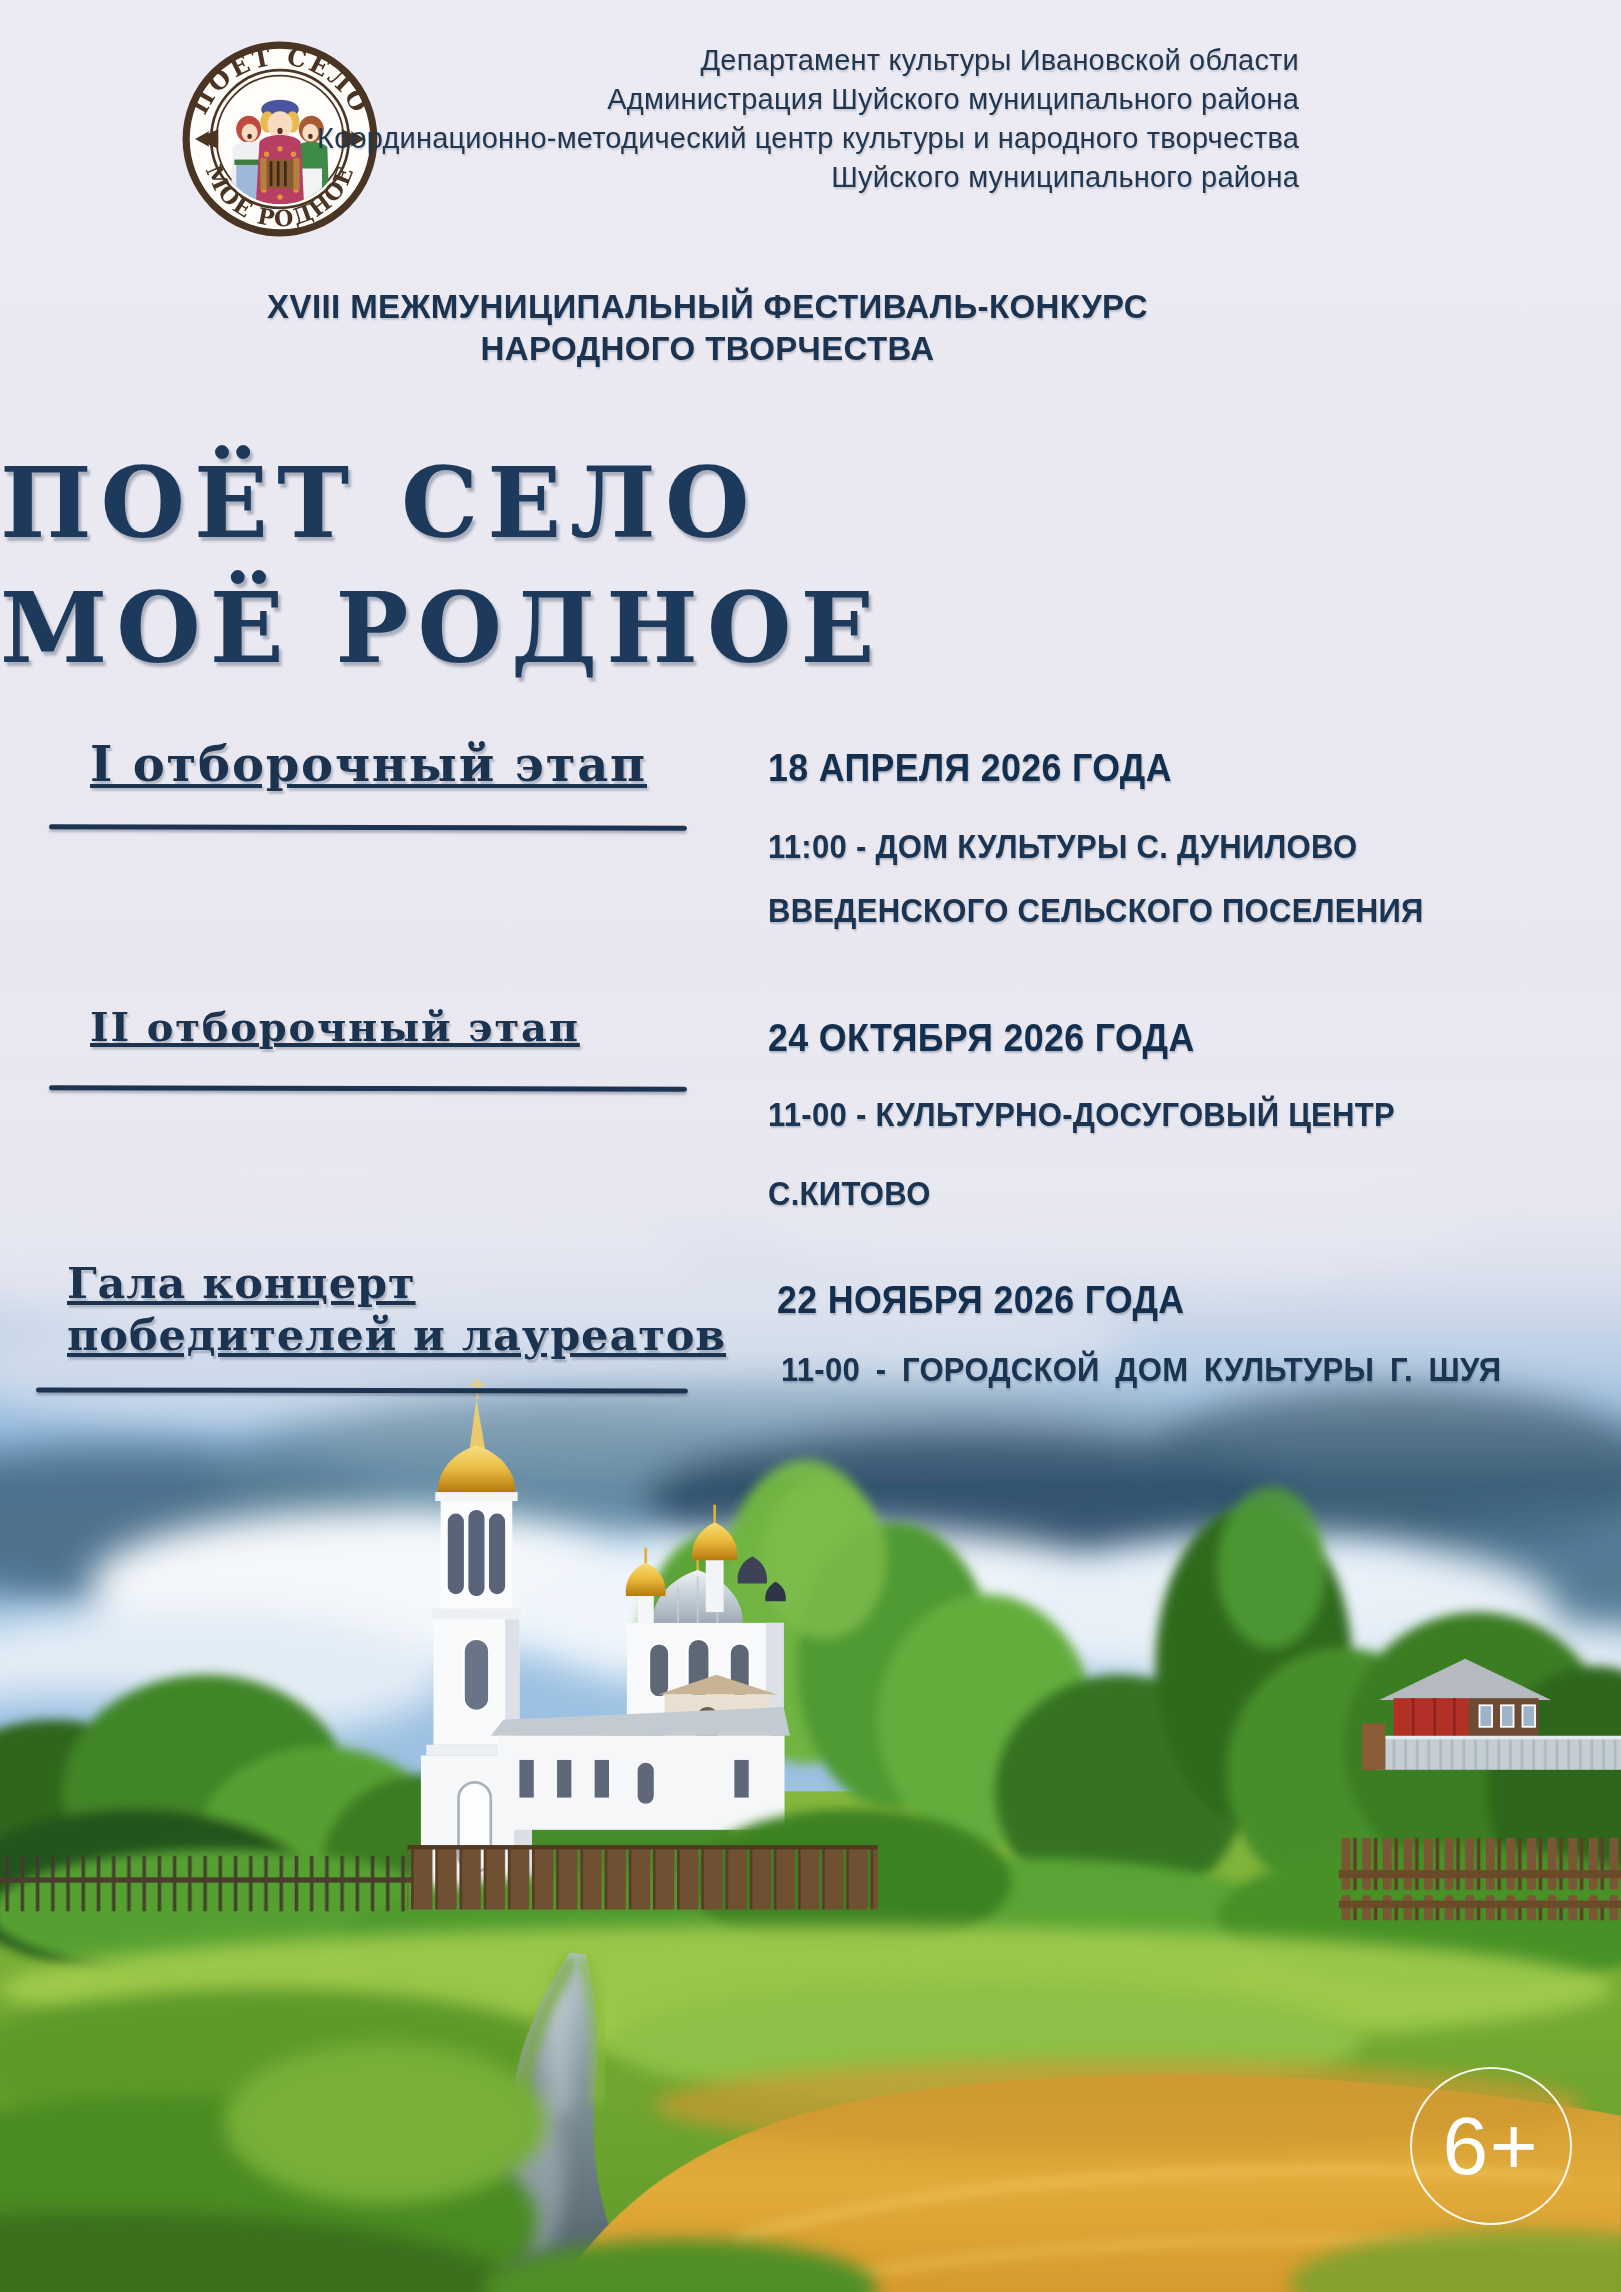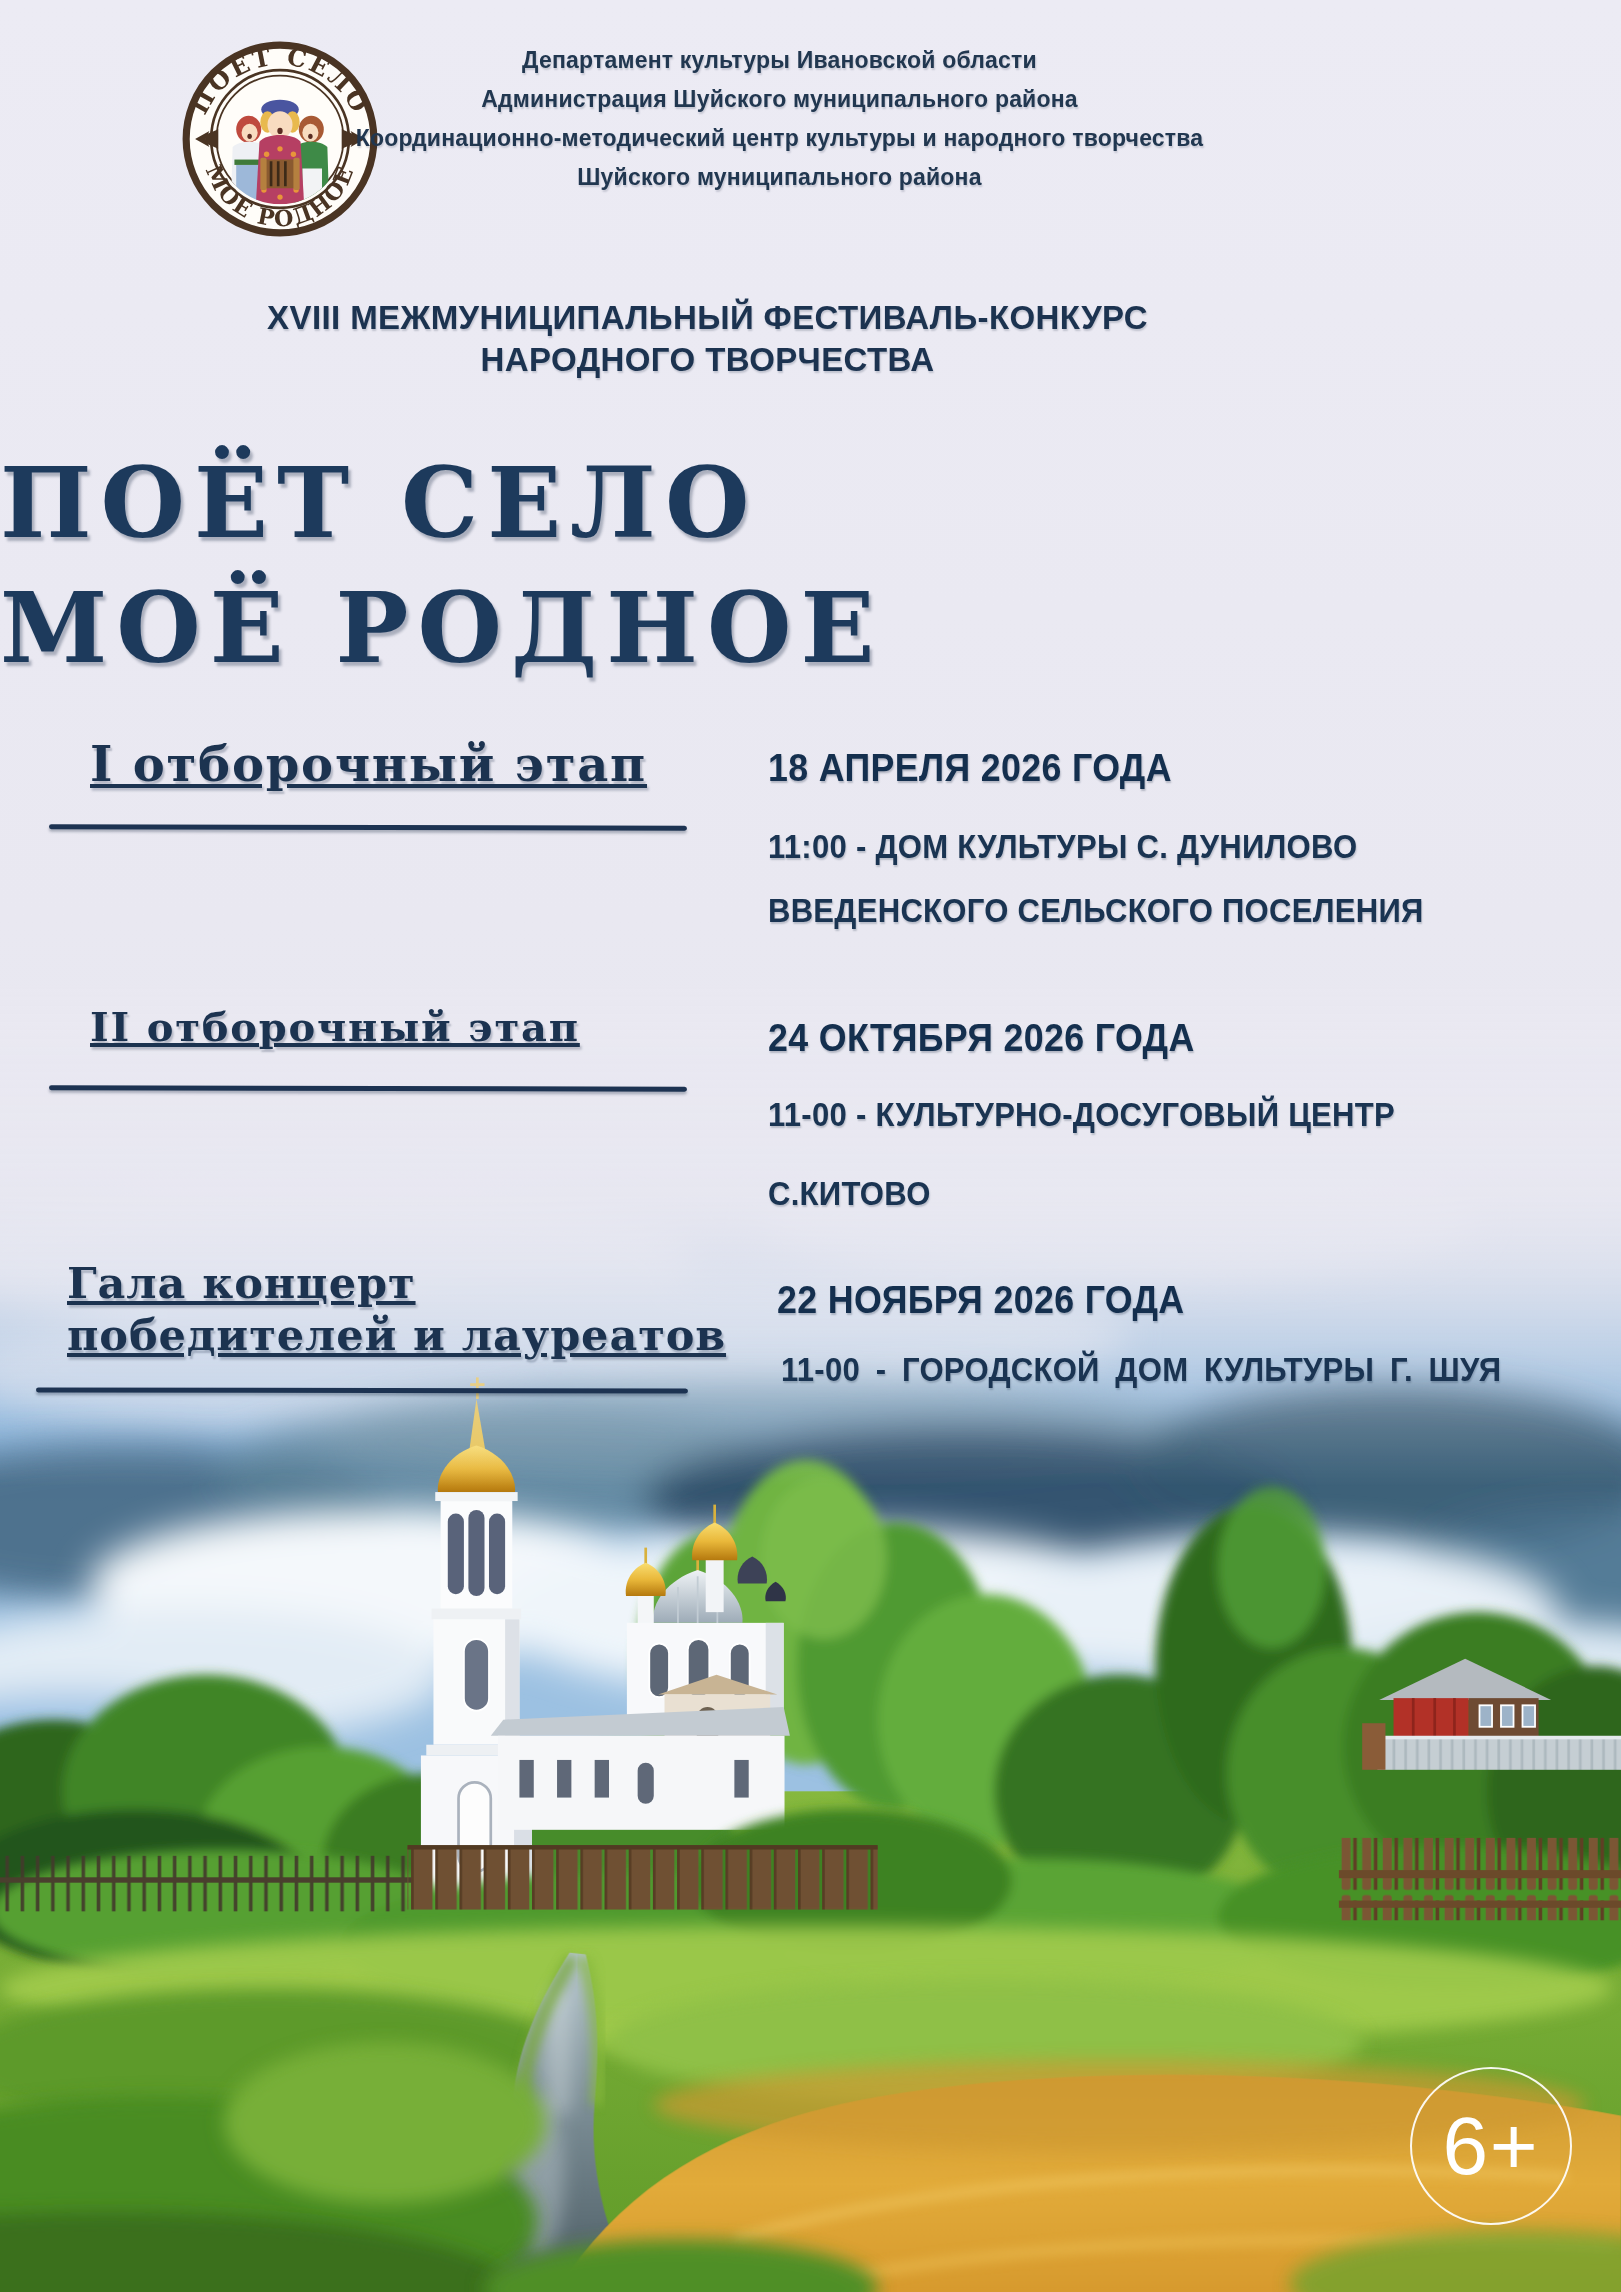--- a/index.html
+++ b/index.html
@@ -5,24 +5,24 @@
   html,body{margin:0;padding:0;width:1621px;height:2293px;overflow:hidden;}
   body{font-family:"Liberation Sans", sans-serif;background:#e9e8f1;}
   .poster{position:relative;width:1621px;height:2293px;background:linear-gradient(180deg,#ecebf4 0%,#e9e8f1 40%,#e6e7f0 60%);}
 
   
   .photo{position:absolute;left:0;top:985px;width:1621px;height:1308px;}
   .photo svg{display:block;width:100%;height:100%;}
 
   
   .logo{position:absolute;left:179px;top:38px;width:202px;height:202px;}
-  .org{position:absolute;left:260px;top:41px;width:1039px;text-align:center;
-       font-size:23px;line-height:39px;font-weight:700;color:#213750;letter-spacing:0.2px;
+  .org{position:absolute;left:260px;top:41px;width:1039px;text-align:right;
+       font-size:29px;line-height:39px;font-weight:400;color:#213750;letter-spacing:0.2px;
        text-shadow:0.9px 1.8px 1.8px rgba(25,40,65,.18);}
-  .subtitle{position:absolute;left:85px;top:297px;width:1245px;text-align:center;
+  .subtitle{position:absolute;left:85px;top:286px;width:1245px;text-align:center;
        font-size:33px;line-height:42px;font-weight:700;color:#1c3350;letter-spacing:0.4px;
        text-shadow:0.9px 1.8px 1.8px rgba(25,40,65,.2);}
   .title{position:absolute;left:0;top:441px;width:1281px;
        font-family:"DejaVu Serif", serif;font-weight:700;font-size:97px;line-height:125px;
        color:#1d3a5c;letter-spacing:9px;text-shadow:2.7px 3.6px 2.7px rgba(22,40,66,.3);}
 
   
   .stage-label{position:absolute;font-family:"DejaVu Serif", serif;font-weight:700;color:#1c3350;
        text-shadow:1.8px 2.7px 1.8px rgba(22,40,66,.25);white-space:pre-line;text-decoration:underline;}
   .s1{left:90px;top:736px;font-size:48px;letter-spacing:1.8px;}

